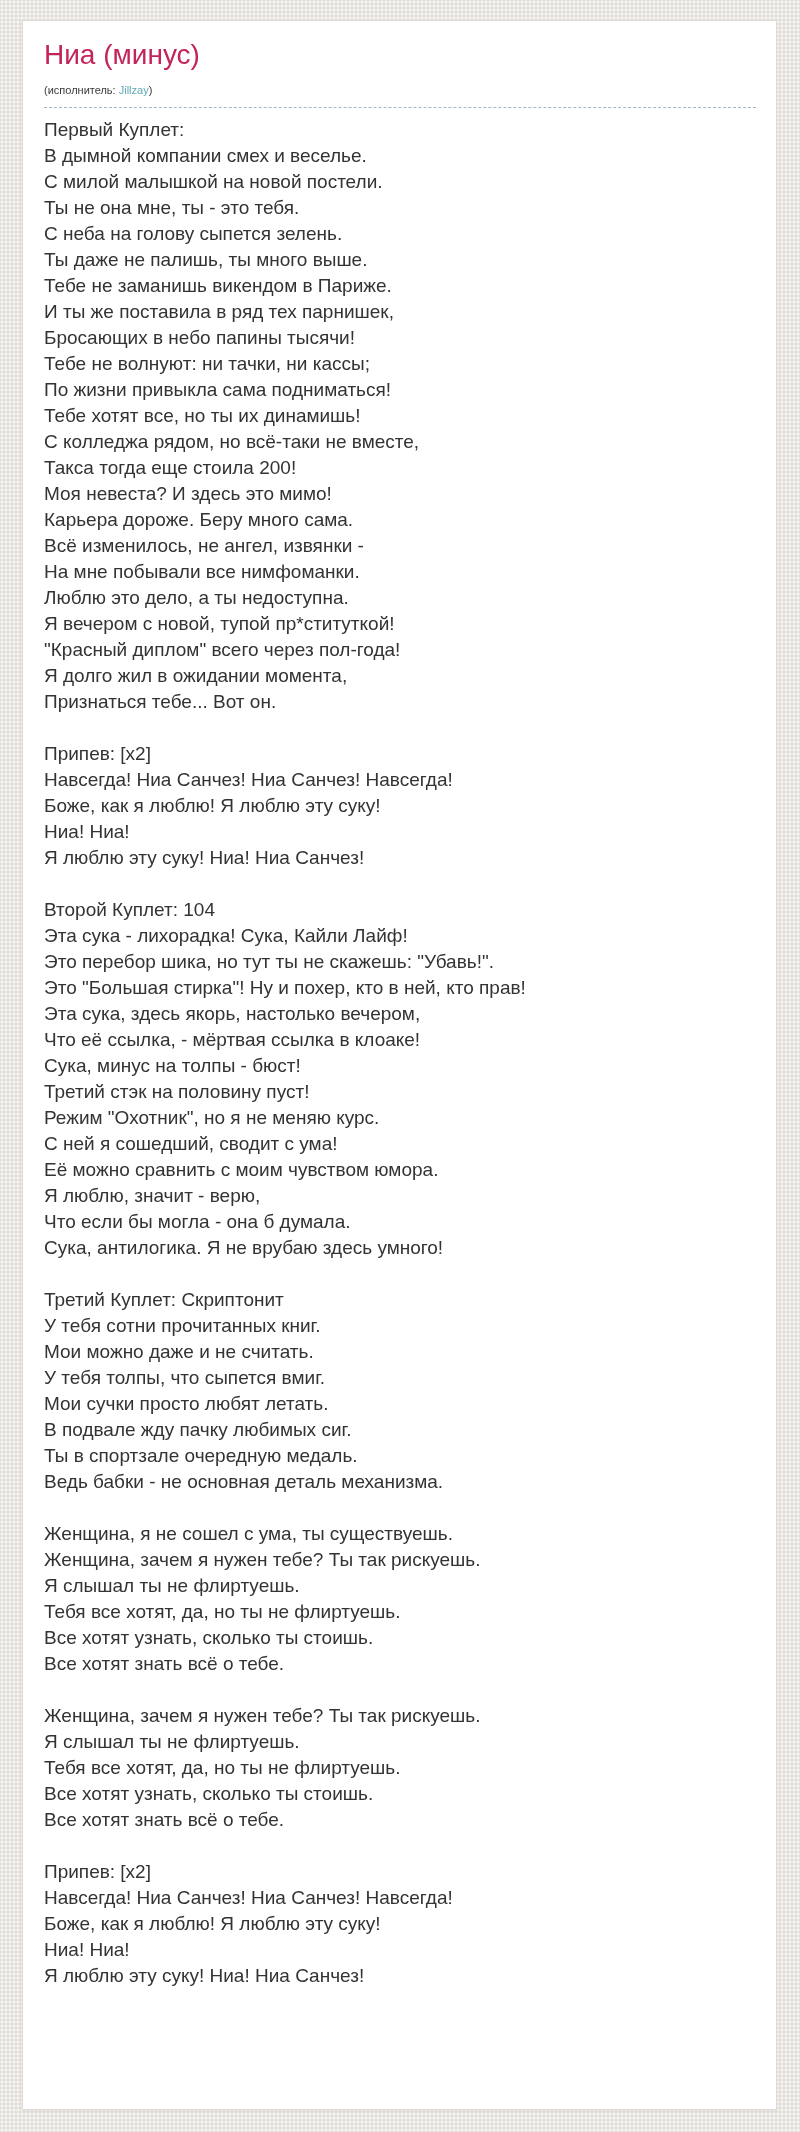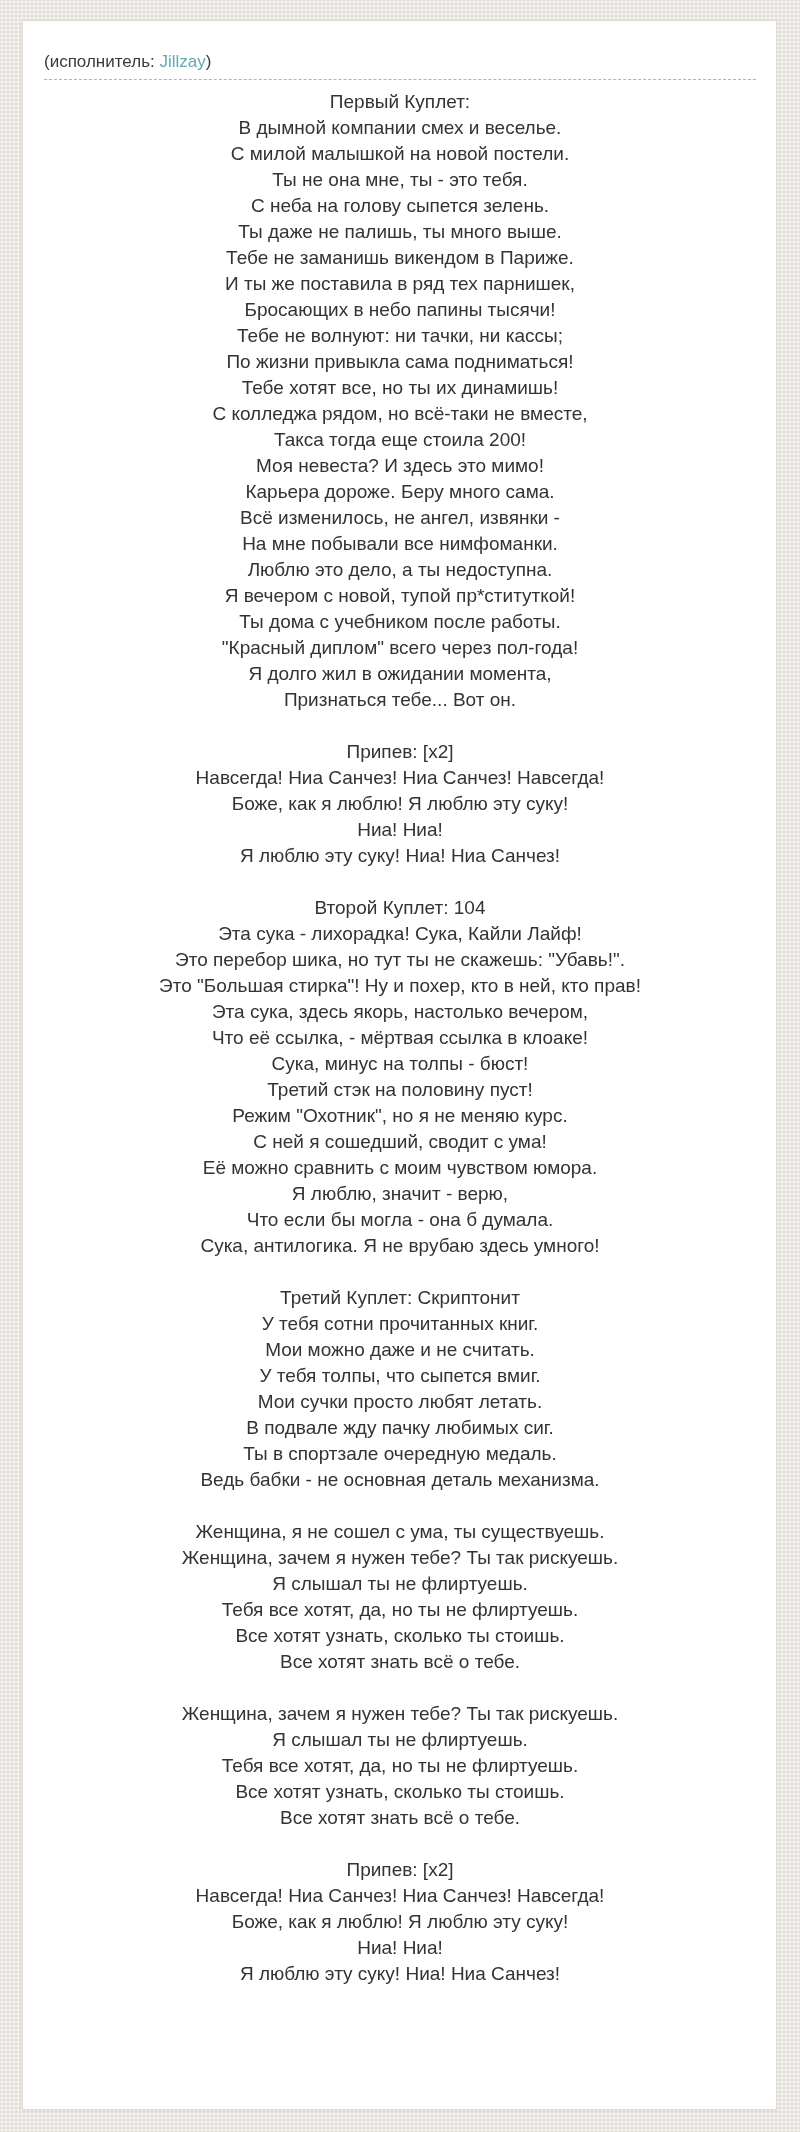--- a/index.html
+++ b/index.html
@@ -31,54 +31,54 @@
     padding: 17px 20px 28px 21px;
   }
   h1.song-title {
     margin: 0;
     font-size: 28px;
     line-height: 34px;
     font-weight: normal;
     color: #c4245c;
   }
   .artist-line {
-    margin-top: 14px;
-    font-size: 17px;
+    margin-top: 8px;
+    font-size: 11px;
     line-height: 20px;
     color: #3a3a3a;
     border-bottom: 1px dashed #a3b8c6;
     padding-bottom: 7px;
   }
   .artist-line a {
     color: #5fa9b4;
     text-decoration: none;
     cursor: pointer;
   }
   .lyrics {
     margin-top: 9px;
     font-size: 19px;
     line-height: 26px;
     color: #333333;
-    text-align: center;
   }
   .stanza {
     margin: 0 0 26px 0;
   }
   .stanza:last-child {
     margin-bottom: 0;
   }
   .line {
     white-space: pre-wrap;
     min-height: 26px;
   }
 </style>
 </head>
 <body>
 
 <div class="card">
+  <h1 class="song-title">Ниа (минус)</h1>
 
   <div class="artist-line">
     <span>(исполнитель: </span><a>Jillzay</a><span>)</span>
   </div>
 
   <div class="lyrics" id="lyrics">
       <div class="stanza">
         <div class="line">Первый Куплет:</div>
         <div class="line">В дымной компании смех и веселье.</div>
         <div class="line">С милой малышкой на новой постели.</div>
@@ -92,21 +92,20 @@
         <div class="line">По жизни привыкла сама подниматься!</div>
         <div class="line">Тебе хотят все, но ты их динамишь!</div>
         <div class="line">С колледжа рядом, но всё-таки не вместе,</div>
         <div class="line">Такса тогда еще стоила 200!</div>
         <div class="line">Моя невеста? И здесь это мимо!</div>
         <div class="line">Карьера дороже. Беру много сама.</div>
         <div class="line">Всё изменилось, не ангел, извянки -</div>
         <div class="line">На мне побывали все нимфоманки.</div>
         <div class="line">Люблю это дело, а ты недоступна.</div>
         <div class="line">Я вечером с новой, тупой пр*ституткой!</div>
-        <div class="line">Ты дома с учебником после работы.</div>
         <div class="line">"Красный диплом" всего через пол-года!</div>
         <div class="line">Я долго жил в ожидании момента,</div>
         <div class="line">Признаться тебе... Вот он.</div>
       </div>
       <div class="stanza">
         <div class="line">Припев: [x2]</div>
         <div class="line">Навсегда! Ниа Санчез! Ниа Санчез! Навсегда!</div>
         <div class="line">Боже, как я люблю! Я люблю эту суку!</div>
         <div class="line">Ниа! Ниа!</div>
         <div class="line">Я люблю эту суку! Ниа! Ниа Санчез!</div>

